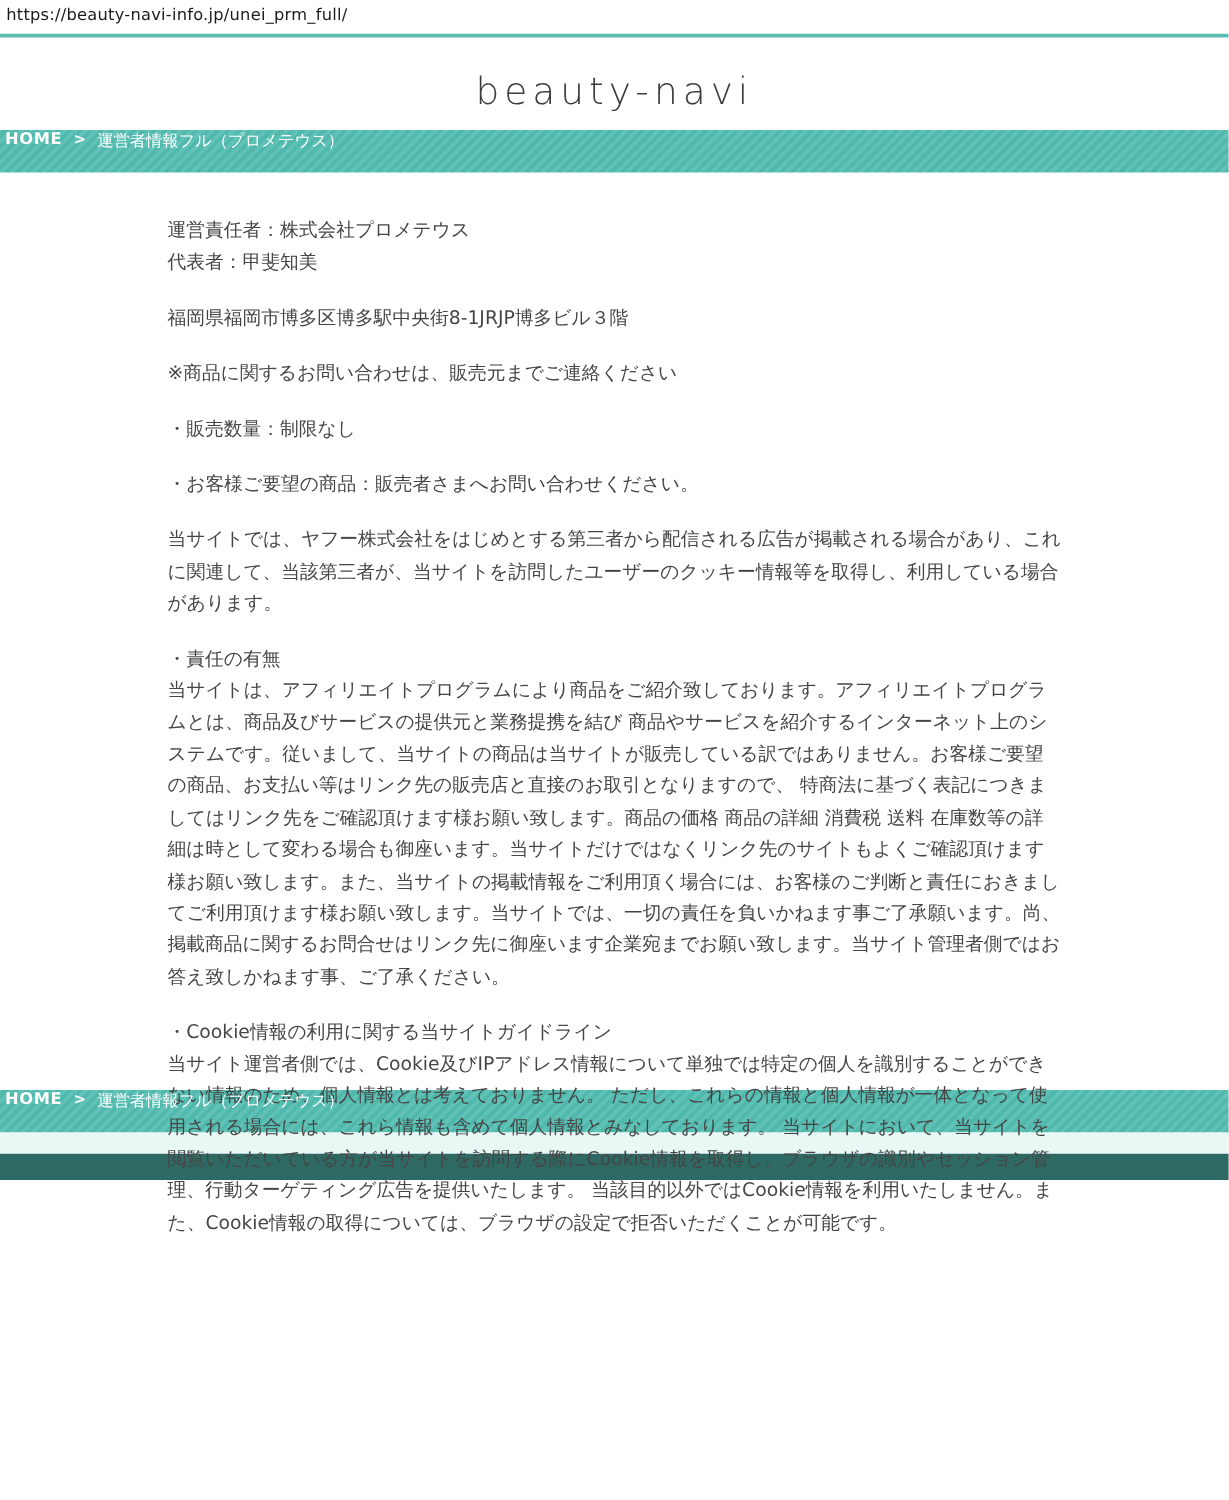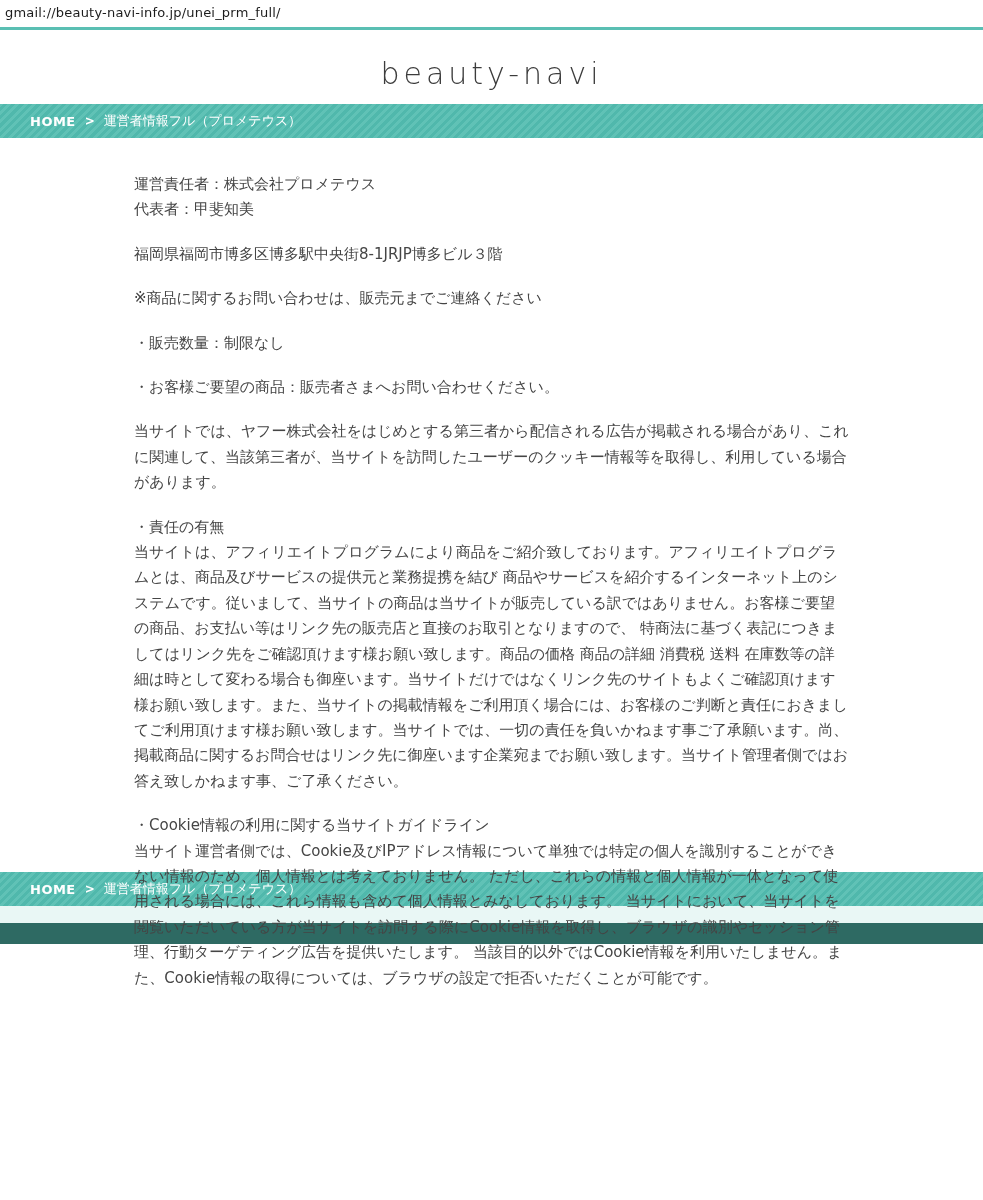--- a/index.html
+++ b/index.html
@@ -33,22 +33,21 @@
     font-size: 30px;
     line-height: 56px;
     font-weight: 300;
     letter-spacing: 4px;
     color: #3c3c3c;
     cursor: pointer;
   }
   .breadcrumb {
     height: 34px;
     display: flex;
-    align-items: center;
-    padding-left: 30px;
+    padding-left: 4px;
     gap: 9px;
     background: repeating-linear-gradient(-45deg, #50b8ac 0 3px, #60c2b6 3px 6px);
     color: #ffffff;
     font-size: 13px;
   }
   .bc-home {
     font-weight: bold;
     color: #ffffff;
     text-decoration: none;
     letter-spacing: 0.5px;
@@ -80,21 +79,21 @@
     background: #e9f7f5;
   }
   .site-footer {
     height: 21px;
     background: #2e6a63;
   }
 </style>
 </head>
 <body>
 
-<div class="url-bar">gmail://beauty-navi-info.jp/unei_prm_full/</div>
+<div class="url-bar">https://beauty-navi-info.jp/unei_prm_full/</div>
 
 <div class="top-rule"></div>
 
 <header class="site-header">
   <h1 class="site-title">beauty-navi</h1>
 </header>
 
 <nav class="breadcrumb">
   <a class="bc-home">HOME</a>
   <span class="bc-sep">&gt;</span>

